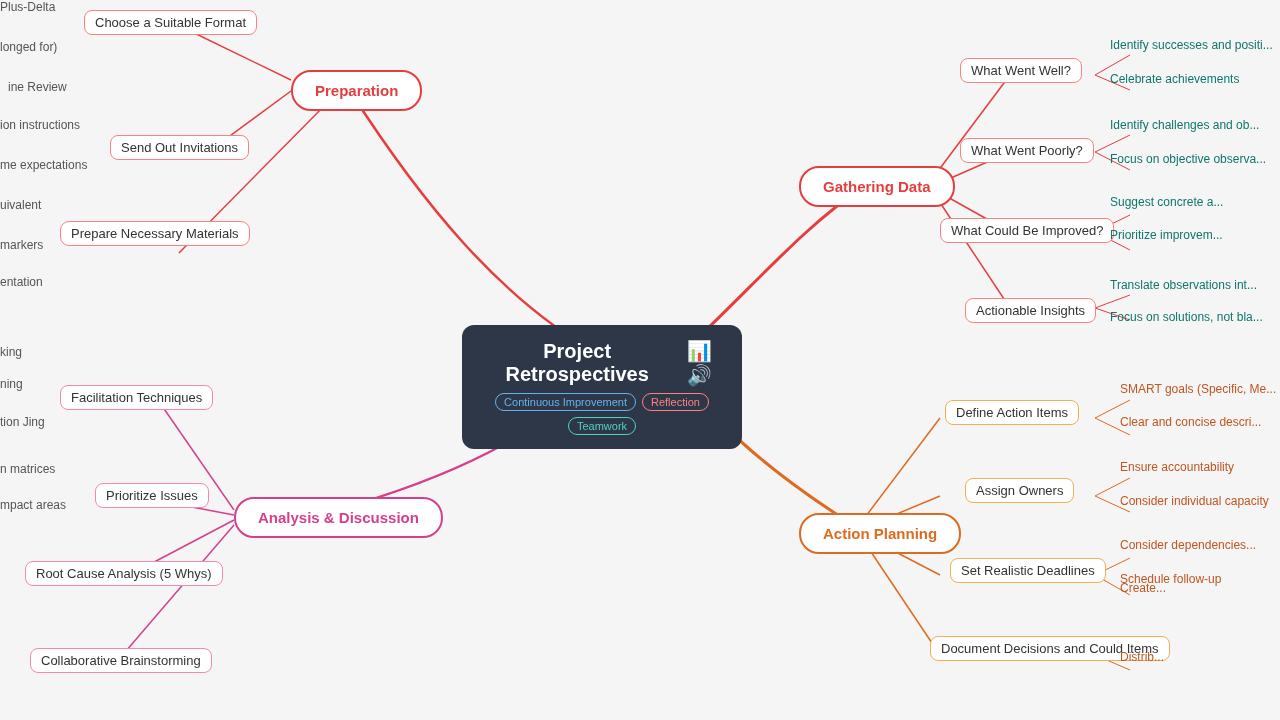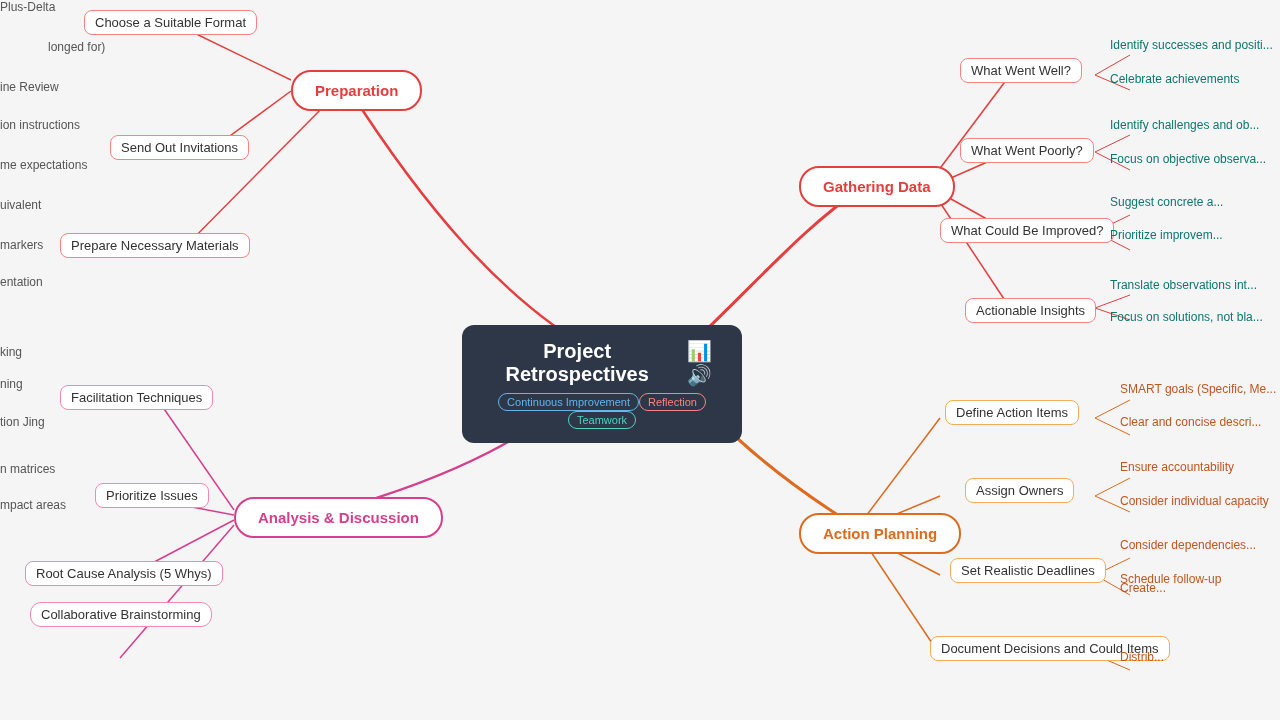--- a/index.html
+++ b/index.html
@@ -39,20 +39,21 @@
       font-size: 20px;
       font-weight: bold;
       display: flex;
       align-items: center;
       gap: 6px;
       justify-content: center;
       margin-bottom: 6px;
     }
     .central-node .tags {
       display: flex;
+      gap: 6px;
       justify-content: center;
       flex-wrap: wrap;
     }
     .tag {
       font-size: 11px;
       padding: 2px 8px;
       border-radius: 10px;
       border: 1px solid;
     }
     .tag-blue { color: #63b3ed; border-color: #63b3ed; }
@@ -189,27 +190,27 @@
 <div class="node cat-node cat-preparation" style="left: 291px; top: 70px;">
   <span>Preparation</span>
 </div>
 
 <div class="node sub-node sub-node-red" style="left: 84px; top: 10px;">
   <span>Choose a Suitable Format</span>
 </div>
 <div class="node sub-node sub-node-red" style="left: 110px; top: 135px;">
   <span>Send Out Invitations</span>
 </div>
-<div class="node sub-node sub-node-red" style="left: 60px; top: 233px;">
+<div class="node sub-node sub-node-red" style="left: 60px; top: 221px; border-radius: 9px;">
   <span>Prepare Necessary Materials</span>
 </div>
 
 <div class="node plain-node" style="left: 0; top: 0;">Plus-Delta</div>
-<div class="node plain-node" style="left: 0; top: 40px; padding-left: 48px;">longed for)</div>
-<div class="node plain-node" style="left: 0; top: 80px;">ine Review</div>
+<div class="node plain-node" style="left: 0; top: 40px;">longed for)</div>
+<div class="node plain-node" style="left: 8px; top: 80px;">ine Review</div>
 <div class="node plain-node" style="left: 0; top: 118px;">ion instructions</div>
 <div class="node plain-node" style="left: 0; top: 158px;">me expectations</div>
 <div class="node plain-node" style="left: 0; top: 198px;">uivalent</div>
 <div class="node plain-node" style="left: 0; top: 238px;">markers</div>
 <div class="node plain-node" style="left: 0; top: 275px;">entation</div>
 
 <div class="node cat-node cat-gathering" style="left: 799px; top: 166px;">
   <span>Gathering Data</span>
 </div>
 
@@ -241,21 +242,21 @@
 
 <div class="node sub-node sub-node-pink" style="left: 60px; top: 385px;">
   <span>Facilitation Techniques</span>
 </div>
 <div class="node sub-node sub-node-pink" style="left: 95px; top: 483px;">
   <span>Prioritize Issues</span>
 </div>
 <div class="node sub-node sub-node-pink" style="left: 25px; top: 561px;">
   <span>Root Cause Analysis (5 Whys)</span>
 </div>
-<div class="node sub-node sub-node-pink" style="left: 30px; top: 602px; border-radius: 11px;">
+<div class="node sub-node sub-node-pink" style="left: 30px; top: 648px;">
   <span>Collaborative Brainstorming</span>
 </div>
 
 <div class="node plain-node" style="left: 0; top: 345px;">king</div>
 <div class="node plain-node" style="left: 0; top: 377px;">ning</div>
 <div class="node plain-node" style="left: 0; top: 415px;">tion Jing</div>
 <div class="node plain-node" style="left: 0; top: 462px;">n matrices</div>
 <div class="node plain-node" style="left: 0; top: 498px;">mpact areas</div>
 
 <div class="node cat-node cat-action" style="left: 799px; top: 513px;">

